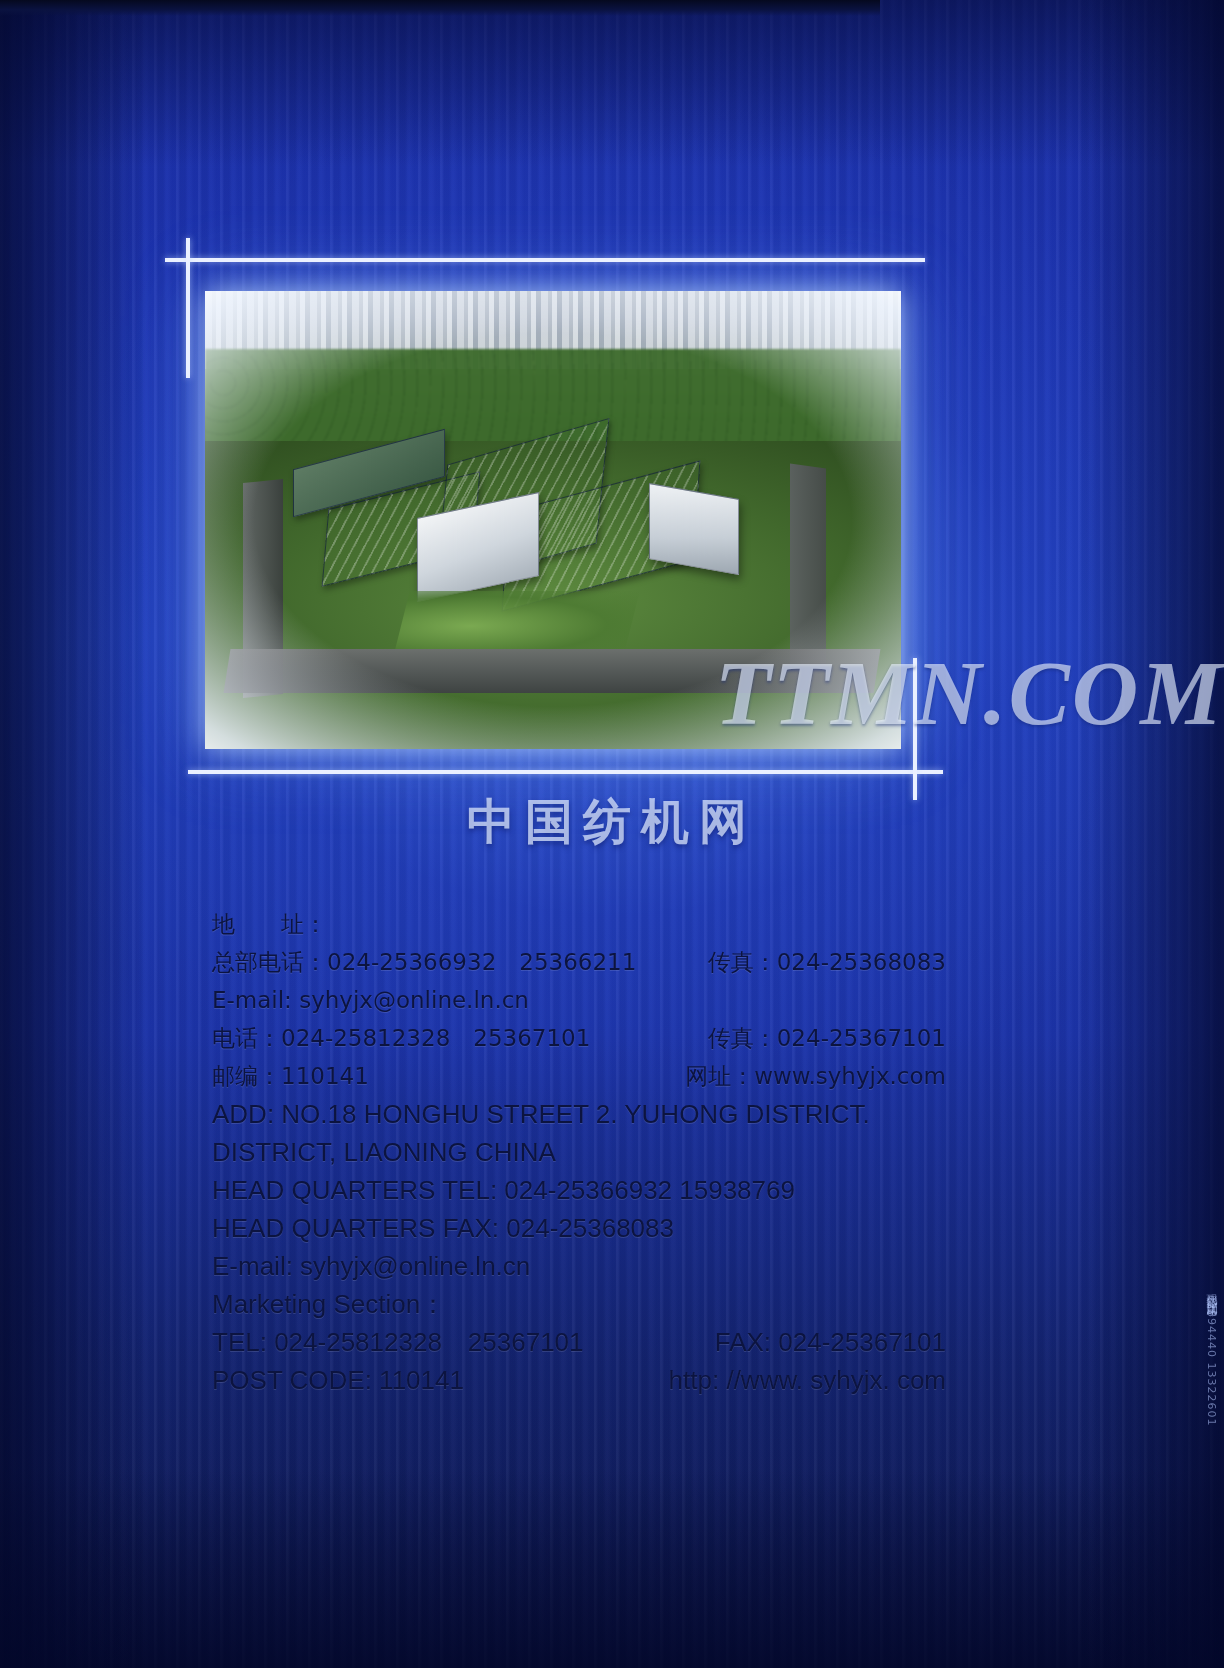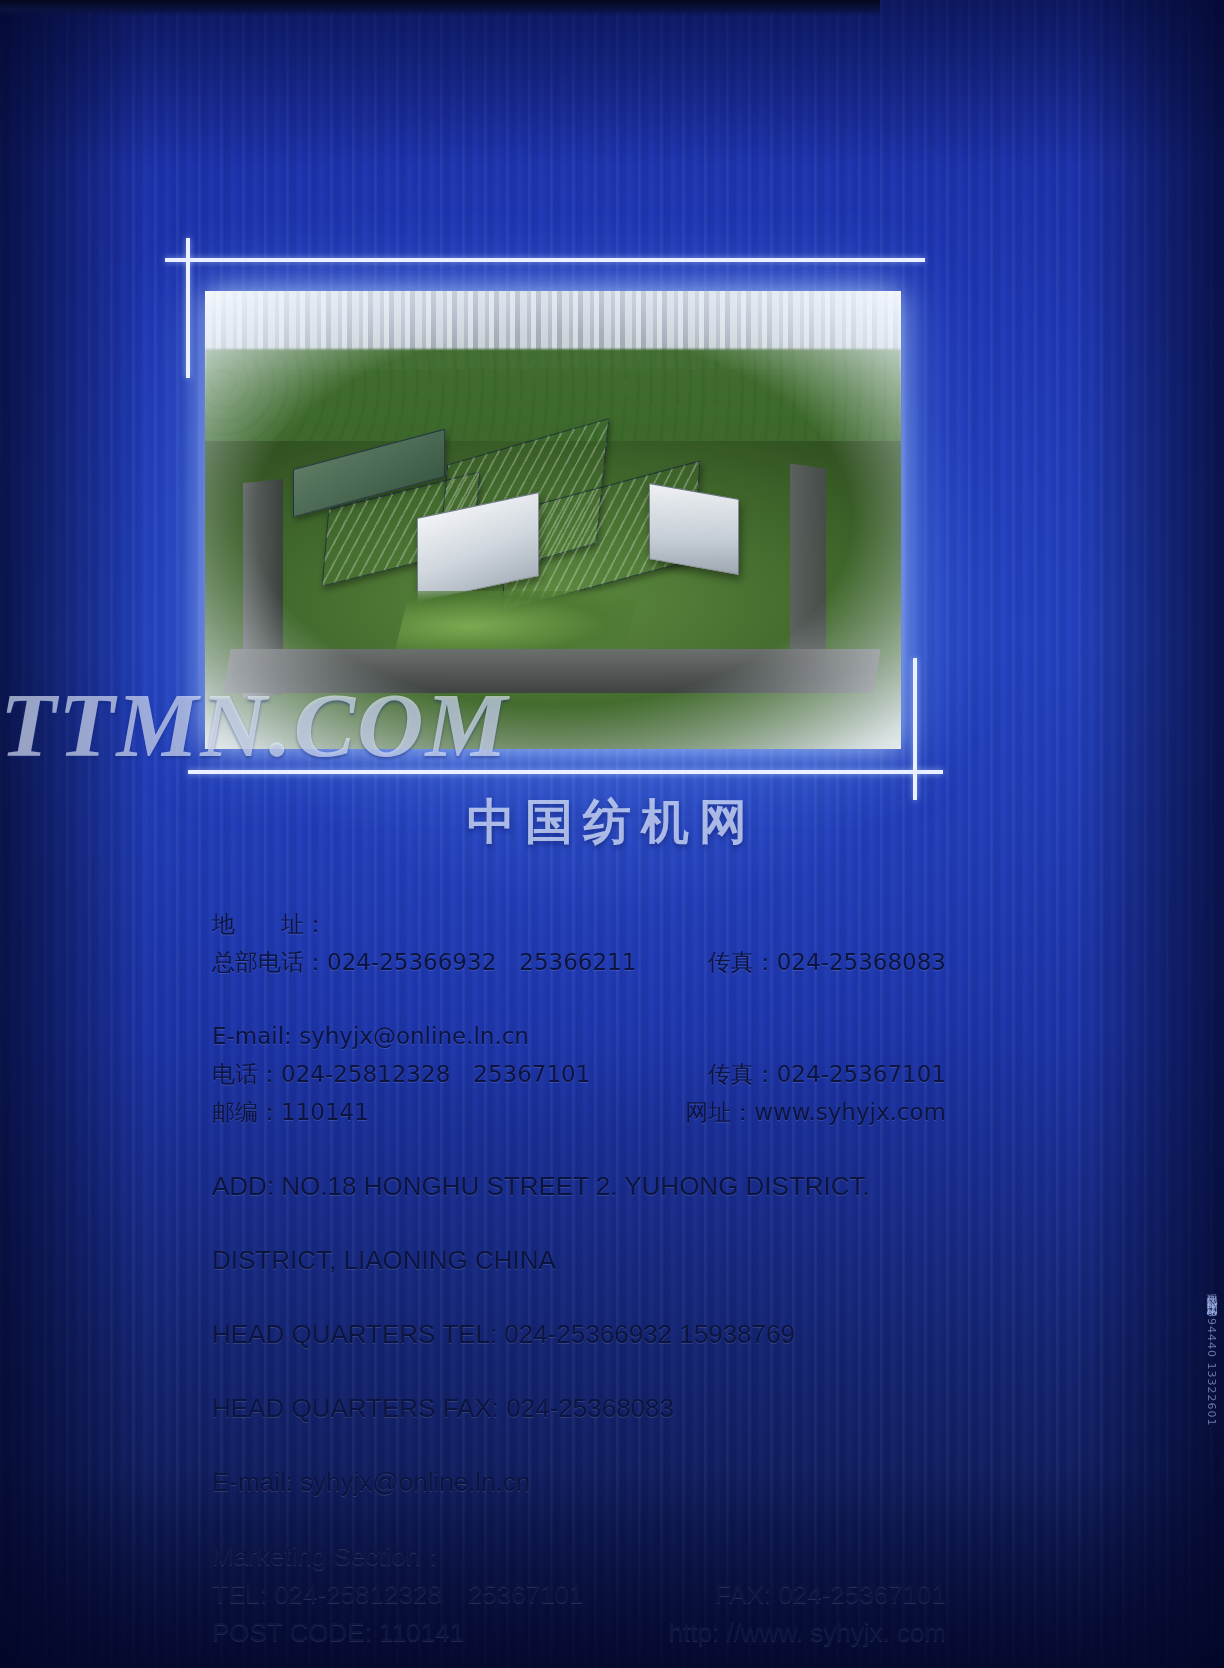--- a/index.html
+++ b/index.html
@@ -176,32 +176,33 @@
   }
   .photo-glow-mask {
     position: absolute; inset: 0;
     background: radial-gradient(ellipse 78% 74% at 50% 50%, rgba(255,255,255,0) 55%, rgba(240,246,255,0.85) 88%, #ffffff 100%);
   }
 
   
   .wm-latin {
     position: absolute;
     left: 0; right: 0;
-    top: 672px;
-    text-align: left;
+    top: 640px;
+    text-align: right;
     font-family: "Liberation Serif", serif;
     font-weight: bold;
     font-style: italic;
     font-size: 92px;
     letter-spacing: 2px;
     color: rgba(236,243,255,0.62);
     text-shadow: 0 2px 3px rgba(20,40,120,0.45);
     z-index: 7;
     pointer-events: none;
     white-space: nowrap;
+    padding-left: 44px;
   }
   .wm-cjk {
     position: absolute;
     left: 0; right: 0;
     top: 790px;
     text-align: center;
     font-family: "DejaVu Sans", sans-serif;
     font-weight: bold;
     font-size: 48px;
     letter-spacing: 10px;
@@ -224,21 +225,21 @@
     line-height: 38px;
     font-family: "DejaVu Sans", "Liberation Sans", sans-serif;
     text-shadow: 0 1px 0 rgba(255,255,255,0.12);
   }
   .contact .row {
     display: flex;
     white-space: nowrap;
   }
   .contact .row .left { flex: 0 0 auto; }
   .contact .row .right { margin-left: auto; padding-right: 26px; }
-  .contact .line { white-space: nowrap; margin-top: 36px; }
+  .contact .line { white-space: nowrap; }
   .contact .latin {
     font-family: "Liberation Sans", sans-serif;
     font-size: 26px;
   }
 
   
   .edge-code {
     position: absolute;
     right: 6px;
     top: 1285px;

